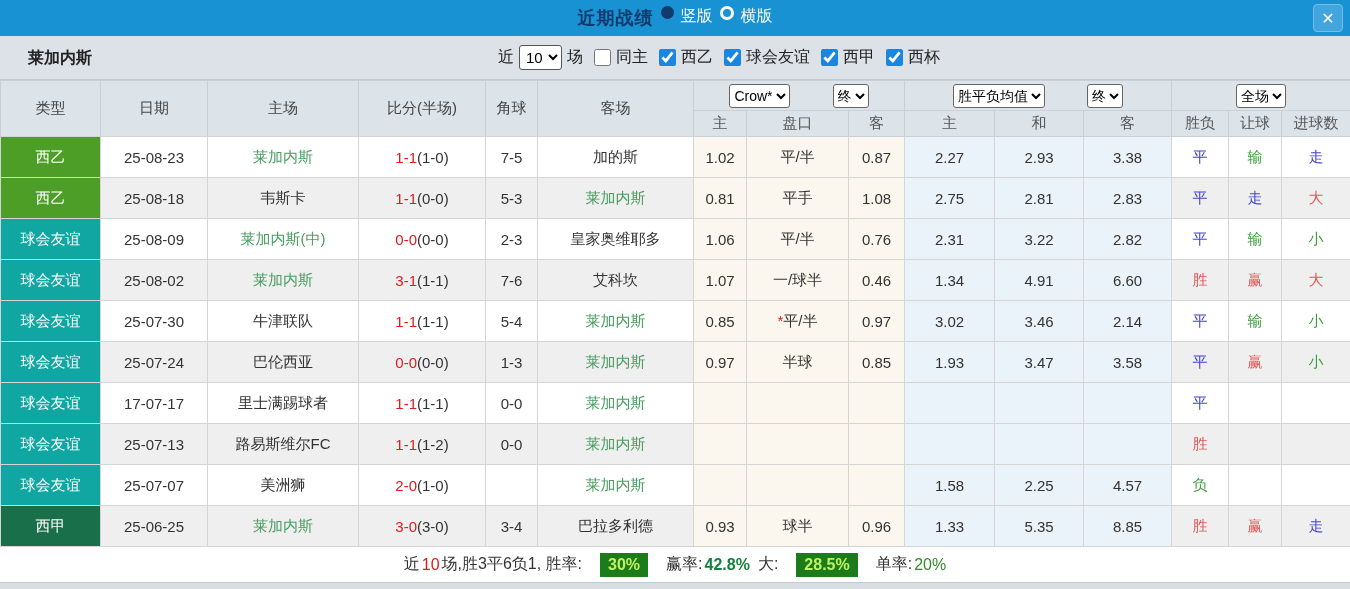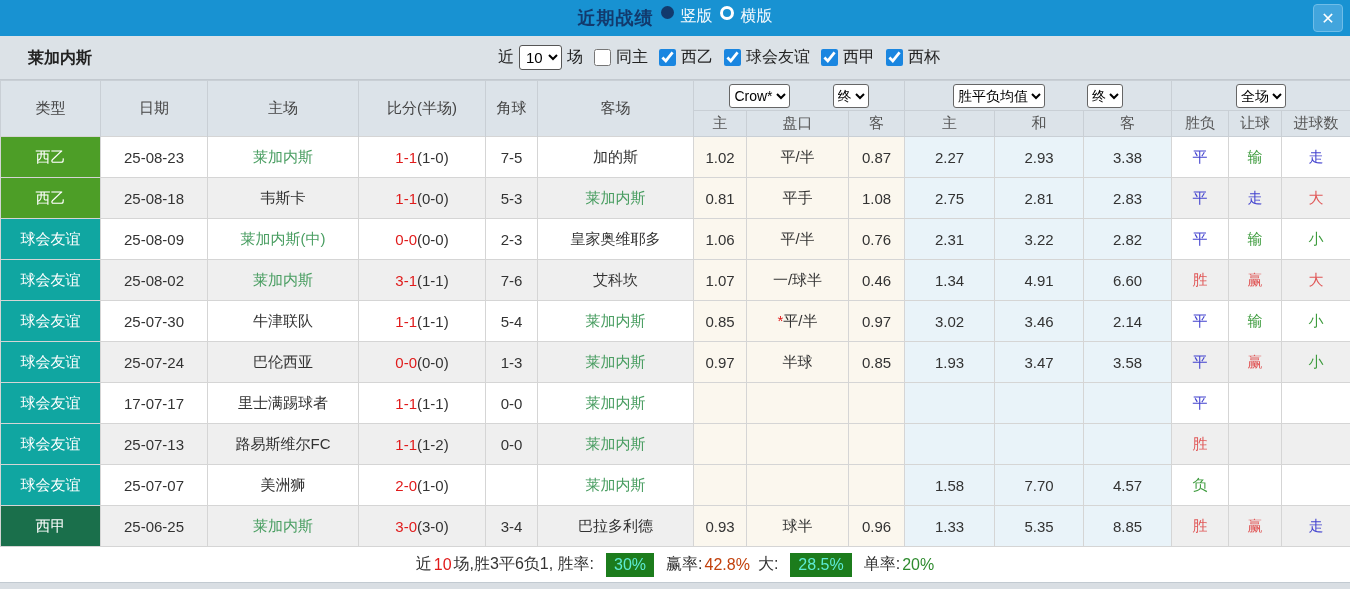--- a/index.html
+++ b/index.html
@@ -45,23 +45,23 @@
   .score-red { color:#e01b1b; }
   .half { color:#333; }
   .star { color:#e01b1b; }
   .c-blue  { color:#4343cf; }
   .c-green { color:#3d9b3d; }
   .c-red   { color:#e05858; }
 
   
   .summary { height:35px; background:#fff; display:flex; align-items:center; justify-content:center; font-size:16px; color:#333; gap:2px; }
   .summary .red { color:#e01b1b; }
-  .summary .blue { color:#c2410c; }
+  .summary .blue { color:#15803d;font-weight:bold; }
   .summary .green { color:#2e8b2e;text-align:center; }
-  .pct-badge { background:#1c7c1c; color:#5eead4; font-weight:normal; padding:3px 8px; margin:0 10px; }
+  .pct-badge { background:#1c7c1c; color:#bef264; font-weight:bold; padding:3px 8px; margin:0 16px; }
   .bottom-strip { height:9px; background:#d9dee3; border-top:1px solid #c2cad1; }
 </style>
 </head>
 <body>
 
 <div class="app">
 
   <div class="titlebar">
     <div class="title-group">
       <span class="page-title">近期战绩</span>
@@ -286,21 +286,21 @@
         <td class="type-cell lg-friend">球会友谊</td>
         <td>25-07-07</td>
         <td>美洲狮</td>
         <td><span class="score-red">2-0</span><span class="half">(1-0)</span></td>
         <td></td>
         <td class="t-green">莱加内斯</td>
         <td class="col-hcap"></td>
         <td class="col-hcap"><span class="star"></span><span></span></td>
         <td class="col-hcap"></td>
         <td class="col-avg">1.58</td>
-        <td class="col-avg">7.70</td>
+        <td class="col-avg">2.25</td>
         <td class="col-avg">4.57</td>
         <td class="c-green">负</td>
         <td></td>
         <td></td>
       </tr>
         <tr class="alt">
         <td class="type-cell lg-xijia">西甲</td>
         <td>25-06-25</td>
         <td class="t-green">莱加内斯</td>
         <td><span class="score-red">3-0</span><span class="half">(3-0)</span></td>

